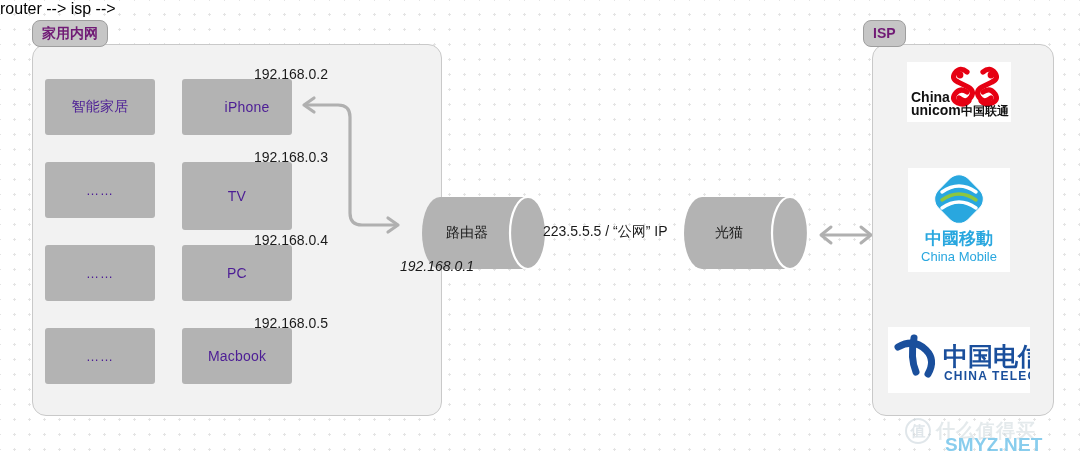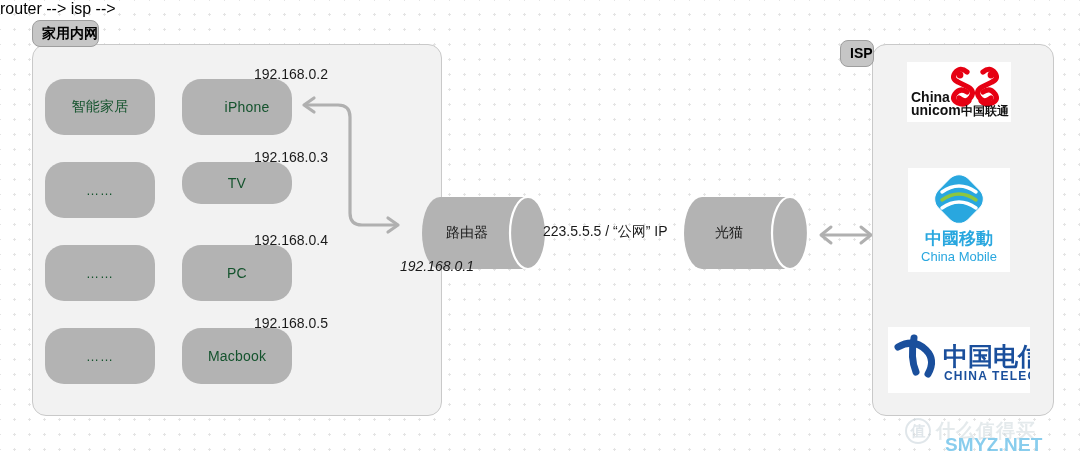--- a/index.html
+++ b/index.html
@@ -23,37 +23,37 @@
     background:#f2f2f2;
     border:1px solid #c9c9c9;
     border-radius:14px;
     box-sizing:border-box;
   }
   .panel-label{
     position:absolute;
     background:#c6c6c6;
     border:1px solid #9e9e9e;
     border-radius:8px;
-    color:#000000;
+    color:#701a75;
     font-size:14px;
     font-weight:bold;
     line-height:1;
-    padding:5px 0 6px 9px;
+    padding:5px 9px 6px 9px;
     white-space:nowrap;
     box-sizing:border-box;
   }
 
   
   .device{
     position:absolute;
     background:#b3b3b3;
-    border-radius:19px;
-    box-sizing:border-box;
-    display:flex;align-items:center;justify-content:center;
-    color:#14532d;
+    border-radius:3px;
+    box-sizing:border-box;
+    display:flex;align-items:center;justify-content:center;
+    color:#4c1d95;
     font-size:14px;
     letter-spacing:.2px;
   }
   .device.dots{ font-size:13px; letter-spacing:1px; }
 
   
   .txt{
     position:absolute;
     color:#1a1a1a;
     font-size:14px;
@@ -129,21 +129,21 @@
   <div class="device dots" style="left:45px;top:328px;width:110px;height:56px;">
     <span>……</span>
   </div>
 
   
   <div class="device" style="left:182px;top:79px;width:110px;height:56px;padding-left:20px;">
     <span>iPhone</span>
   </div>
   <div class="txt" style="left:254px;top:67px;">192.168.0.2</div>
 
-  <div class="device" style="left:182px;top:162px;width:110px;height:42px;">
+  <div class="device" style="left:182px;top:162px;width:110px;height:68px;">
     <span>TV</span>
   </div>
   <div class="txt" style="left:254px;top:150px;">192.168.0.3</div>
 
   <div class="device" style="left:182px;top:245px;width:110px;height:56px;">
     <span>PC</span>
   </div>
   <div class="txt" style="left:254px;top:233px;">192.168.0.4</div>
 
   <div class="device" style="left:182px;top:328px;width:110px;height:56px;">
@@ -182,21 +182,21 @@
 
    isp --&gt;
   <svg class="conn" style="left:818px;top:222px;width:56px;height:26px;" viewBox="0 0 56 26">
     <line x1="4" y1="13" x2="52" y2="13" stroke="#b0b0b0" stroke-width="3"></line>
     <path d="M 13 5 L 3 13 L 13 21" fill="none" stroke="#b0b0b0" stroke-width="3" stroke-linecap="round" stroke-linejoin="round"></path>
     <path d="M 43 5 L 53 13 L 43 21" fill="none" stroke="#b0b0b0" stroke-width="3" stroke-linecap="round" stroke-linejoin="round"></path>
   </svg>
 
   
   <div class="panel" style="left:872px;top:44px;width:182px;height:372px;"></div>
-  <div class="panel-label" style="left:840px;top:20px;margin-top:20px;">ISP</div>
+  <div class="panel-label" style="left:863px;top:20px;">ISP</div>
 
   
   <div class="logo-card" style="left:907px;top:62px;width:104px;height:60px;">
     <svg width="104" height="60" viewBox="0 0 104 60">
       <g fill="none" stroke="#e60012" stroke-width="5.2" stroke-linecap="round">
         <path d="M60 10 q-7 -6 -12 1 q-4 6 3 9 l10 5 q7 4 3 10 q-5 7 -12 1"></path>
         <path d="M76 10 q7 -6 12 1 q4 6 -3 9 l-10 5 q-7 4 -3 10 q5 7 12 1"></path>
         <path d="M60 30 q-7 -5 -12 2 q-4 6 3 9 q6 3 11 -2"></path>
         <path d="M76 30 q7 -5 12 2 q4 6 -3 9 q-6 3 -11 -2"></path>
       </g>

